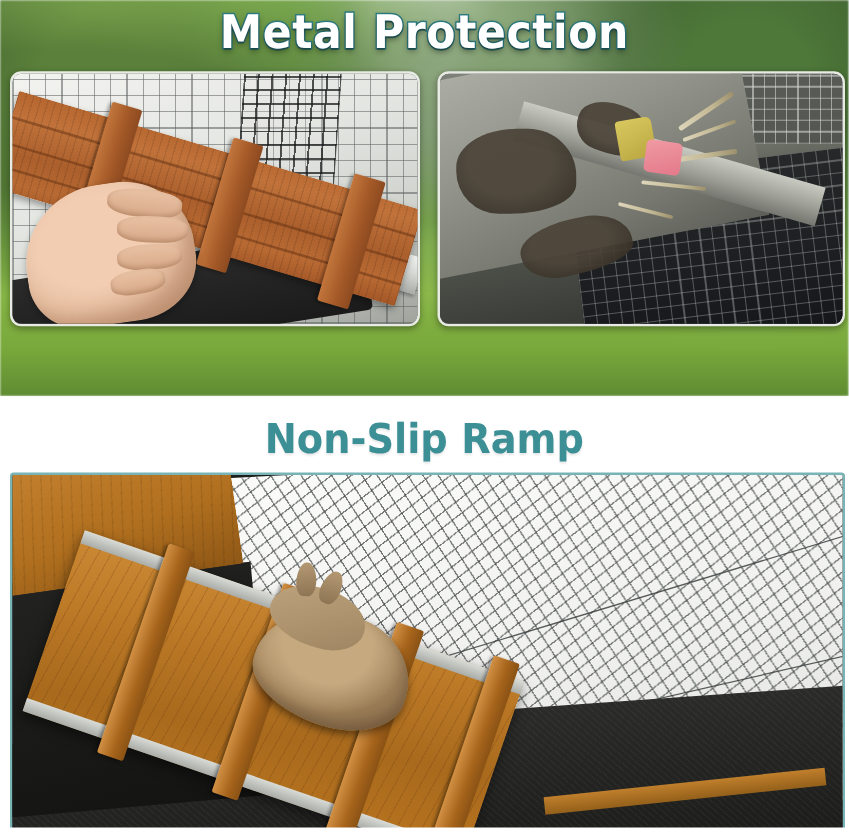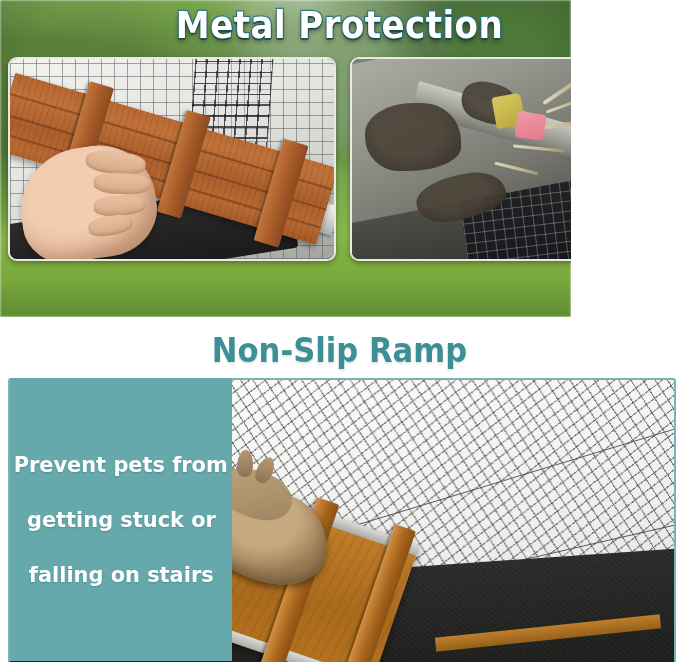--- a/index.html
+++ b/index.html
@@ -7,21 +7,21 @@
     width:679px;height:668px;
     background:#ffffff;
     font-family:"Liberation Sans", sans-serif;
     overflow:hidden;
     position:relative;
   }
   #page{position:relative;width:679px;height:668px;overflow:hidden;}
 
   
   .top-section{
-    position:absolute;left:0;top:0;width:571px;height:317px;
+    position:absolute;left:0;top:0;width:679px;height:317px;
     overflow:hidden;
   }
   .garden-bg{
     position:absolute;inset:0;
     background:
       radial-gradient(circle at 12% 18%, #9ac85e 0 7%, rgba(154,200,94,0) 32%),
       radial-gradient(circle at 30% 10%, #86bb57 0 6%, rgba(134,187,87,0) 28%),
       radial-gradient(circle at 62% 14%, #b9d7a2 0 5%, rgba(185,215,162,0) 26%),
       radial-gradient(circle at 88% 22%, #7fb45c 0 8%, rgba(127,180,92,0) 33%),
       radial-gradient(circle at 50% 6%, #d8e6cd 0 9%, rgba(216,230,205,0) 35%),
@@ -401,20 +401,15 @@
     </div>
     <div class="b-rabbit">
       <div class="b-rabbit-head">
         <div class="b-rabbit-ear" style="left:16%;top:-34%;transform:rotate(-14deg)"></div>
         <div class="b-rabbit-ear" style="left:44%;top:-32%;transform:rotate(6deg)"></div>
       </div>
     </div>
     <div class="b-woodstrip"></div>
   </div>
 
-  <div class="text-panel">
-    <div class="line">Prevent pets from</div>
-    <div class="line">getting stuck or</div>
-    <div class="line">falling on stairs</div>
-  </div>
 
   <div class="white-bottom"></div>
 </div>
 
 </body></html>

